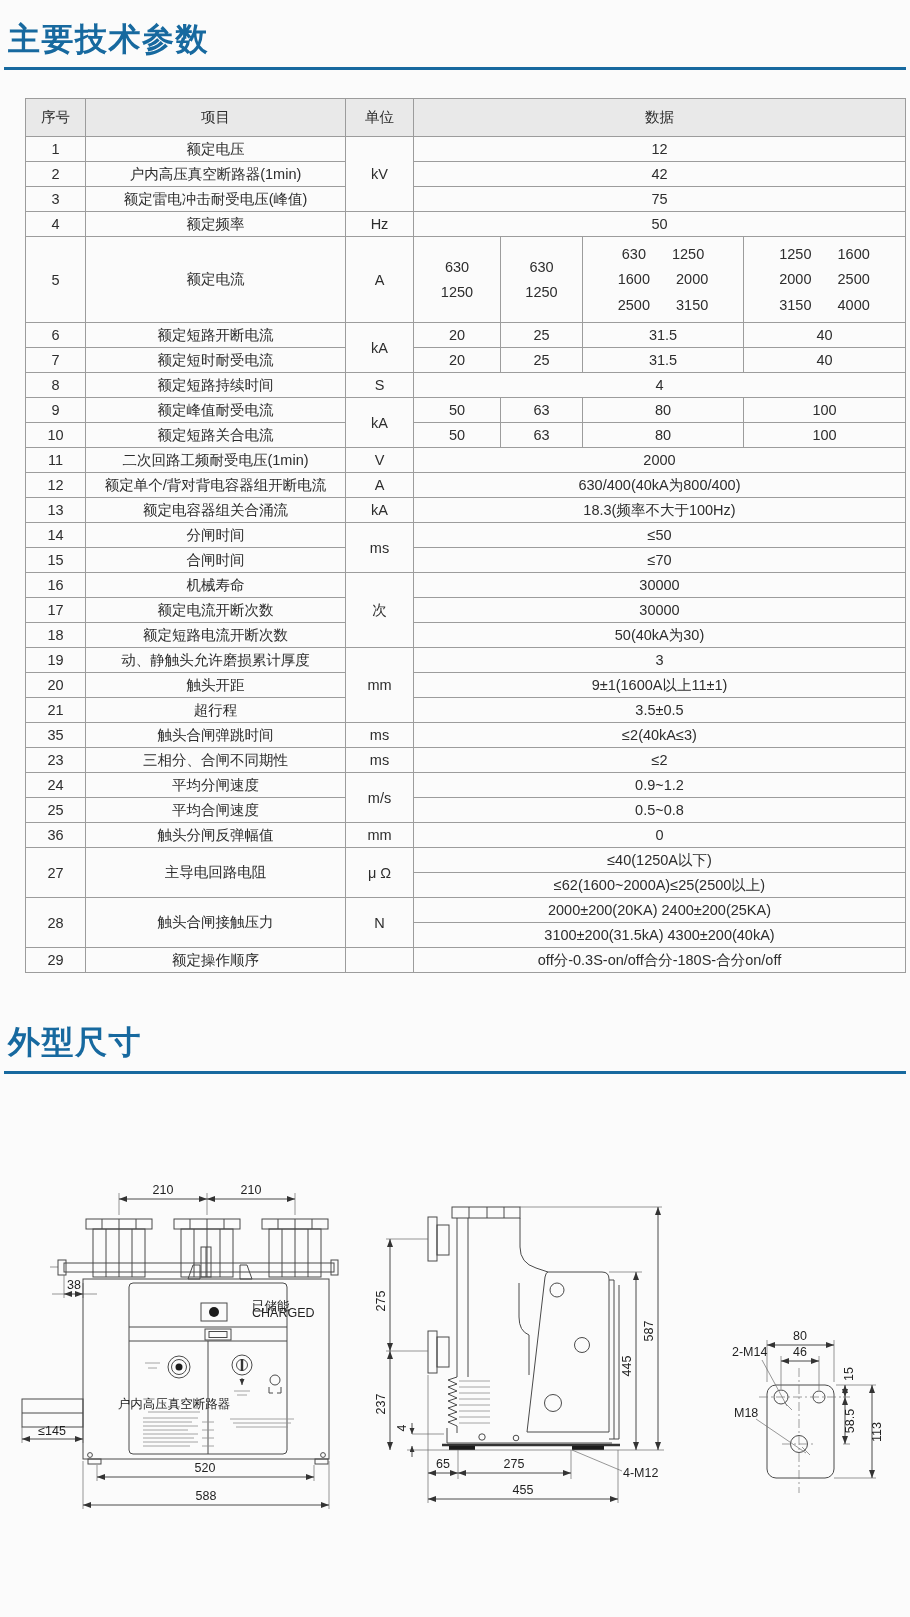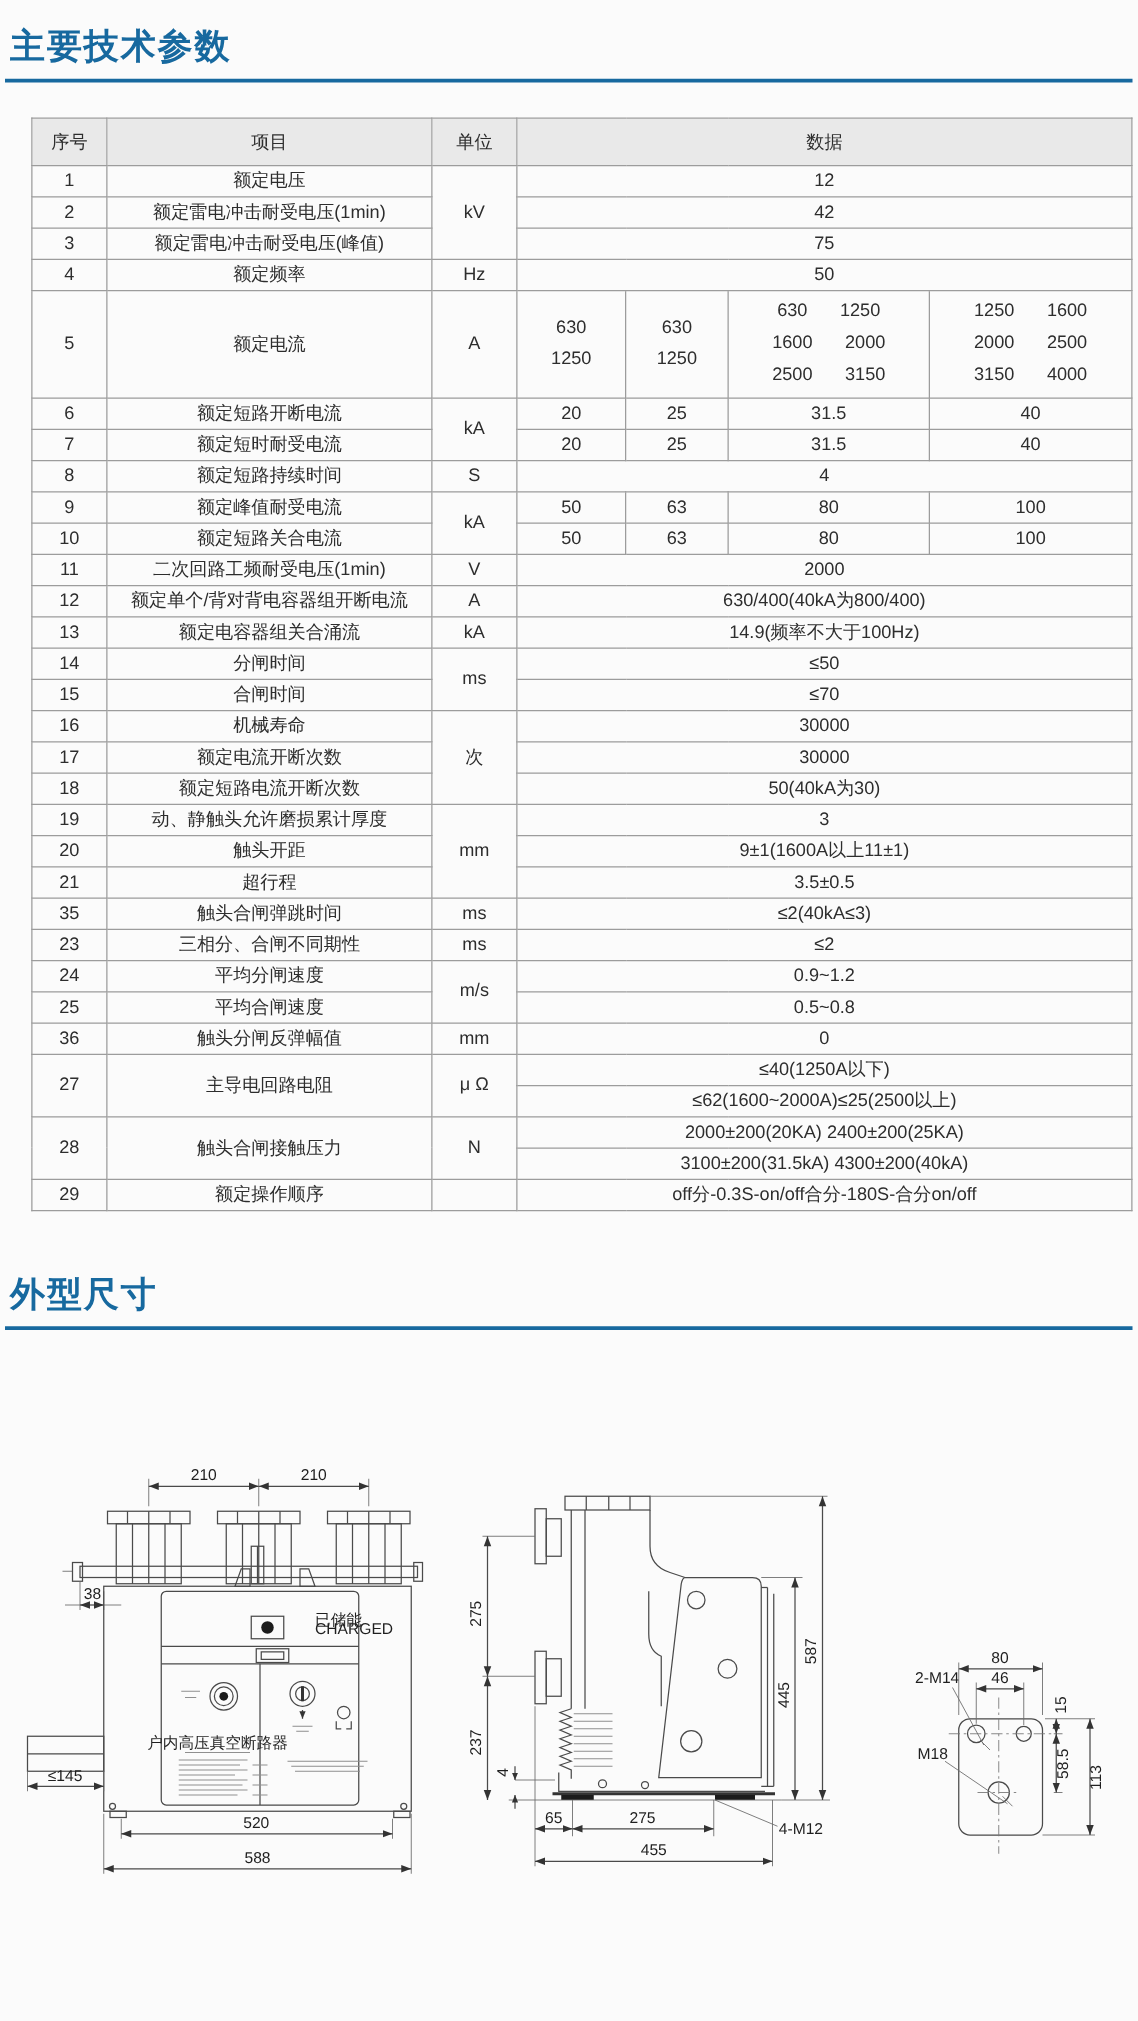--- a/index.html
+++ b/index.html
@@ -1,18 +1,18 @@
 <!DOCTYPE html>
 <html><head>
 <meta charset="utf-8">
 <style>
   html,body{margin:0;padding:0}
   body{width:910px;height:1617px;background:#fbfbfb;font-family:"Liberation Sans","DejaVu Sans",sans-serif;color:#2d2d2d;overflow:hidden}
   .page{padding-top:20px}
-  .sec-title{color:#17699f;font-size:28px;font-weight:bold;margin:0 0 0 8px;letter-spacing:1.5px;line-height:1.2}
+  .sec-title{color:#17699f;font-size:32px;font-weight:bold;margin:0 0 0 8px;letter-spacing:1.5px;line-height:1.2}
   .rule{height:3px;background:#17699f;margin:9px 4px 0 4px}
   table{border-collapse:collapse;table-layout:fixed;width:880px;margin:28px 0 0 25px;font-size:14.5px}
   td{border:1px solid #9c9c9c;text-align:center;vertical-align:middle;padding:0;white-space:nowrap;overflow:hidden}
   thead tr{height:38px;background:#e9e9e9}
   tbody tr{height:25px}
   tr.tall{height:86px}
   tr.tall td div{line-height:1.75}
   .pair{word-spacing:22px}
   .sec2{margin-top:50px}
   .dwrap{position:relative;margin-top:52px;height:480px}
@@ -55,21 +55,21 @@
     </thead>
     <tbody>
       <tr>
         <td>1</td>
         <td>额定电压</td>
         <td rowspan="3">kV</td>
         <td colspan="4">12</td>
       </tr>
       <tr>
         <td>2</td>
-        <td>额定雷电冲击耐受电压(1min)</td>
+        <td>户内高压真空断路器(1min)</td>
         <td colspan="4">42</td>
       </tr>
       <tr>
         <td>3</td>
         <td>额定雷电冲击耐受电压(峰值)</td>
         <td colspan="4">75</td>
       </tr>
       <tr>
         <td>4</td>
         <td>额定频率</td>
@@ -148,21 +148,21 @@
       <tr>
         <td>12</td>
         <td>额定单个/背对背电容器组开断电流</td>
         <td>A</td>
         <td colspan="4">630/400(40kA为800/400)</td>
       </tr>
       <tr>
         <td>13</td>
         <td>额定电容器组关合涌流</td>
         <td>kA</td>
-        <td colspan="4">14.9(频率不大于100Hz)</td>
+        <td colspan="4">18.3(频率不大于100Hz)</td>
       </tr>
       <tr>
         <td>14</td>
         <td>分闸时间</td>
         <td rowspan="2">ms</td>
         <td colspan="4">≤50</td>
       </tr>
       <tr>
         <td>15</td>
         <td>合闸时间</td>

